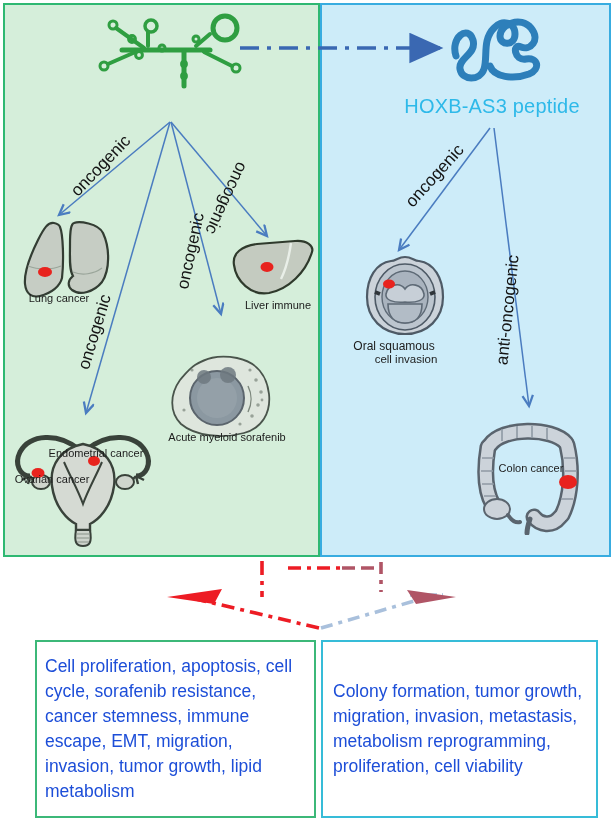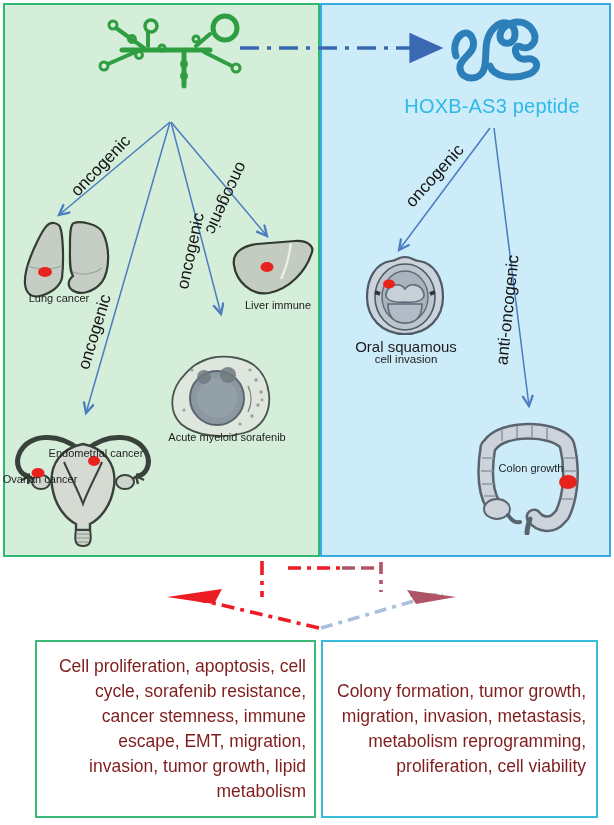--- a/index.html
+++ b/index.html
@@ -12,22 +12,22 @@
                transform:translate(-50%,-50%);white-space:nowrap;}
   #rna-title{left:170px;top:106px;color:#17a24b;}
   #peptide-title{left:492px;top:106px;color:#2eb9e9;}
   .arrow-label{position:absolute;font-size:17px;color:#141414;white-space:nowrap;
                transform-origin:center center;}
   .organ-caption{position:absolute;font-size:11px;color:#1c1c1c;white-space:nowrap;
                  transform:translate(-50%,-50%);}
   svg{position:absolute;}
   .layer{left:0;top:0;pointer-events:none;}
   .effect-box{position:absolute;top:640px;background:#ffffff;box-sizing:border-box;
-              display:flex;align-items:center;justify-content:center;text-align:right;
-              font-size:17.5px;line-height:25px;color:#7f1d1d;}
+              display:flex;align-items:center;justify-content:center;text-align:left;
+              font-size:17.5px;line-height:25px;color:#1d4ed8;}
   #rna-box{left:35px;width:281px;height:178px;border:2px solid #3cb878;padding:4px 8px;}
   #peptide-box{left:321px;width:277px;height:178px;border:2px solid #36bcd8;padding:8px 10px;}
 </style>
 </head>
 <body>
 
 <div id="canvas">
 
   <div class="panel" id="rna-panel"></div>
   <div class="panel" id="peptide-panel"></div>
@@ -107,32 +107,32 @@
     <ellipse cx="33" cy="58" rx="9" ry="7" fill="#cfd5cd" stroke="#39423a" stroke-width="2"></ellipse>
     <ellipse cx="117" cy="58" rx="9" ry="7" fill="#cfd5cd" stroke="#39423a" stroke-width="2"></ellipse>
     <path d="M75,20 C54,24 41,40 44,62 C47,84 60,96 68,100 L68,106 L82,106 L82,100 C90,96 103,84 106,62 C109,40 96,24 75,20 Z" fill="#d5dad3" stroke="#39423a" stroke-width="2.4"></path>
     <path d="M56,38 C62,52 70,66 75,80 C80,66 88,52 94,38" fill="none" stroke="#39423a" stroke-width="2"></path>
     <path d="M68,106 C66,118 68,122 75,122 C82,122 84,118 82,106 Z" fill="#cdd3cb" stroke="#39423a" stroke-width="2"></path>
     <path d="M68,110 h14 M68,114 h14 M69,118 h12" stroke="#8a948a" stroke-width="1.2"></path>
     <ellipse cx="86" cy="37" rx="6" ry="5" fill="#e8231e"></ellipse>
     <ellipse cx="30" cy="49" rx="6.5" ry="5" fill="#e8231e"></ellipse>
   </svg>
   <div class="organ-caption" style="left:96px;top:453px">Endometrial cancer</div>
-  <div class="organ-caption" style="left:40px;top:479px">Ovarian cancer</div>
+  <div class="organ-caption" style="left:52px;top:479px">Ovarian cancer</div>
 
   <svg style="left:360px;top:254px" width="90" height="86" viewBox="0 0 90 86">
     <path d="M45,3 C38,3 36,7 31,7 C16,9 7,24 7,43 C7,64 22,80 45,80 C68,80 83,64 83,43 C83,24 74,9 59,7 C54,7 52,3 45,3 Z" fill="#ccd3da" stroke="#4e5a66" stroke-width="2.2"></path>
     <ellipse cx="45" cy="43" rx="30" ry="33" fill="#bcc5ce" stroke="#4e5a66" stroke-width="1.6"></ellipse>
     <ellipse cx="45" cy="43" rx="23" ry="26" fill="#a9b3be" stroke="#5e6a76" stroke-width="1.4"></ellipse>
     <path d="M26,40 C28,30 40,28 45,35 C50,28 62,30 64,40 C65,46 57,49 45,48 C33,49 25,46 26,40 Z" fill="#c7cfd7" stroke="#5e6a76" stroke-width="1.6"></path>
     <path d="M28,50 C28,63 35,69 45,69 C55,69 62,63 62,50 Z" fill="#b2bcc6" stroke="#5e6a76" stroke-width="1.6"></path>
     <path d="M20,40 l-5,-2 M70,40 l5,-2" stroke="#30353a" stroke-width="4"></path>
     <ellipse cx="29" cy="30" rx="6" ry="4.5" fill="#e8231e"></ellipse>
   </svg>
-  <div class="organ-caption" style="left:406px;top:346px;font-size:15px">Oral squamous</div>
+  <div class="organ-caption" style="left:394px;top:346px;font-size:12px">Oral squamous</div>
   <div class="organ-caption" style="left:406px;top:359px;font-size:11.5px">cell invasion</div>
 
   <svg style="left:472px;top:413px" width="112" height="122" viewBox="0 0 112 122">
     <g fill="none" stroke="#5a646e" stroke-width="17" stroke-linecap="round">
       <path d="M18,32 C30,14 80,14 94,30"></path>
       <path d="M16,34 C12,58 13,78 21,92"></path>
       <path d="M95,32 C101,56 99,84 90,102"></path>
       <path d="M88,104 C80,114 68,112 62,104"></path>
     </g>
     <g fill="none" stroke="#ccd3da" stroke-width="12" stroke-linecap="round">
@@ -144,21 +144,21 @@
     <ellipse cx="25" cy="96" rx="13" ry="10" fill="#ccd3da" stroke="#5a646e" stroke-width="2"></ellipse>
     <path d="M36,102 C40,108 44,110 48,109" fill="none" stroke="#5a646e" stroke-width="4" stroke-linecap="round"></path>
     <path d="M58,106 C56,112 55,116 55,120" fill="none" stroke="#5a646e" stroke-width="5" stroke-linecap="round"></path>
     <g stroke="#8e99a4" stroke-width="1.6">
       <path d="M30,16 v12 M45,13 v12 M60,13 v12 M75,15 v12"></path>
       <path d="M10,45 h12 M9,58 h12 M10,71 h12 M12,83 h12"></path>
       <path d="M92,45 h12 M93,58 h12 M92,72 h12 M89,86 h12"></path>
     </g>
     <ellipse cx="96" cy="69" rx="9" ry="7" fill="#e8231e"></ellipse>
   </svg>
-  <div class="organ-caption" style="left:531px;top:468px">Colon growth</div>
+  <div class="organ-caption" style="left:531px;top:468px">Colon cancer</div>
 
   <div class="panel-title" id="peptide-title">HOXB-AS3 peptide</div>
 
   <svg class="layer" width="614" height="825" viewBox="0 0 614 825">
     <defs>
       <marker id="ah" markerWidth="11" markerHeight="11" refX="7.5" refY="4" orient="auto">
         <path d="M0.5,0.5 L7.5,4 L0.5,7.5" fill="none" stroke="#4a7cc0" stroke-width="1.5"></path>
       </marker>
       <marker id="ahb" markerWidth="12" markerHeight="10" refX="9" refY="4.5" orient="auto">
         <path d="M0,0 L10,4.5 L0,9 Z" fill="#3a68b2"></path>

